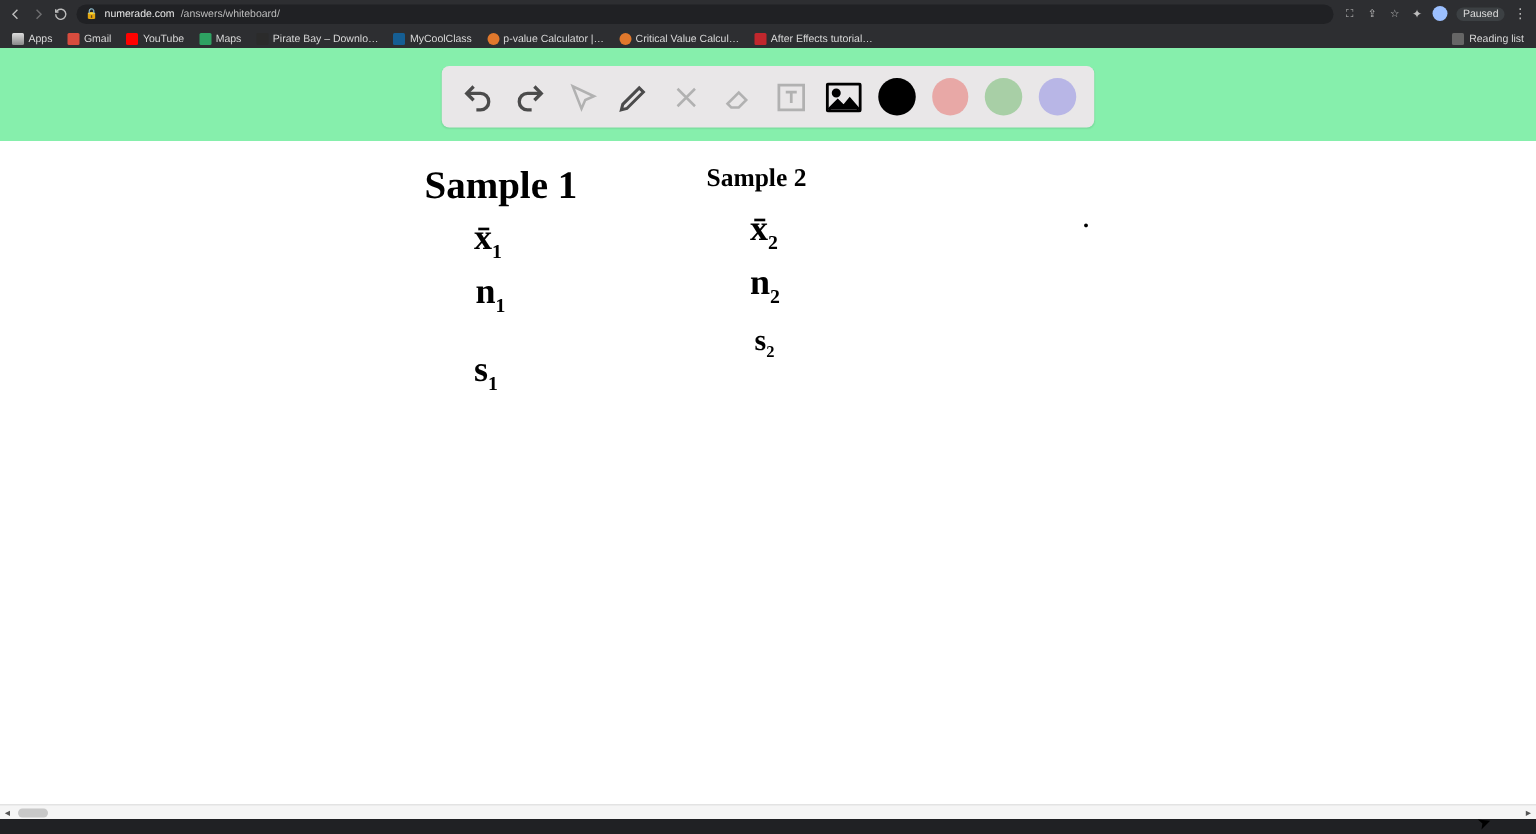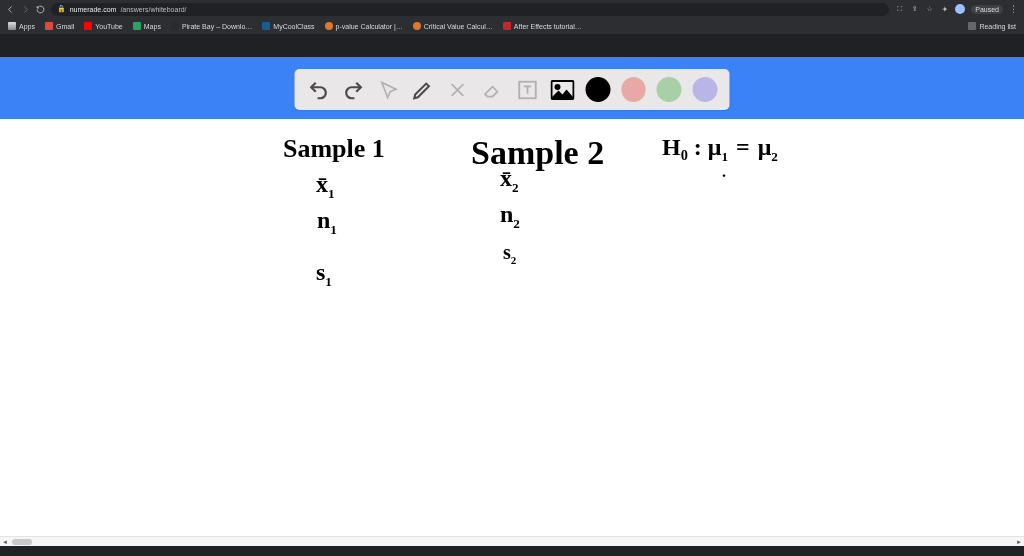--- a/index.html
+++ b/index.html
@@ -55,22 +55,21 @@
   }
   .bk-item { display:flex; align-items:center; gap:3px; white-space:nowrap; }
   .bk-ic { width:8px; height:8px; display:inline-block; border-radius:1px; }
 
   
   .page {
     position: absolute;
     top: 32px;
     bottom: 10px;
     left: 0; right: 0;
-    background: #3b82f6;
-    margin-top: 25px;
+    background: #86efac;
   }
   
   .wb-toolbar {
     position: absolute;
     top: 12px;
     left: 50%;
     transform: translateX(-50%);
     width: 435px;
     height: 41px;
     background: #e9e7e8;
@@ -264,37 +263,31 @@
     <span class="hand" style="left:316px; top:52px; font-size:24px">
       <span>x̄</span><span class="sub">1</span>
     </span>
     <span class="hand" style="left:317px; top:88px; font-size:24px">
       <span>n</span><span class="sub">1</span>
     </span>
     <span class="hand" style="left:316px; top:140px; font-size:24px">
       <span>s</span><span class="sub">1</span>
     </span>
 
-    <span class="hand" style="left:471px; top:15px; font-size:34px">Sample 2</span>
+    <span class="hand" style="left:471px; top:15px; font-size:17px">Sample 2</span>
     <span class="hand" style="left:500px; top:46px; font-size:24px">
       <span>x̄</span><span class="sub">2</span>
     </span>
     <span class="hand" style="left:500px; top:82px; font-size:24px">
       <span>n</span><span class="sub">2</span>
     </span>
     <span class="hand" style="left:503px; top:122px; font-size:20px">
       <span>s</span><span class="sub">2</span>
     </span>
 
-    <span class="hand" style="left:662px; top:15px; font-size:24px">
-      <span>H₀ :</span>
-      <span>μ</span><span class="sub">1</span>
-      <span style="padding:0 2px">=</span>
-      <span>μ</span><span class="sub">2</span>
-    </span>
     <span class="hand" style="left:722px; top:44px; font-size:16px">.</span>
 
     <span style="position:absolute; left:985px; top:448px; font-size:11px; color:#000; transform:rotate(-20deg)">➤</span>
   </div>
 
   <div class="hscroll">
     <span class="arrow-l" style="left:0">◂</span>
     <span class="thumb" style="left:12px; width:20px"></span>
     <span class="arrow-r" style="right:0">▸</span>
   </div>

